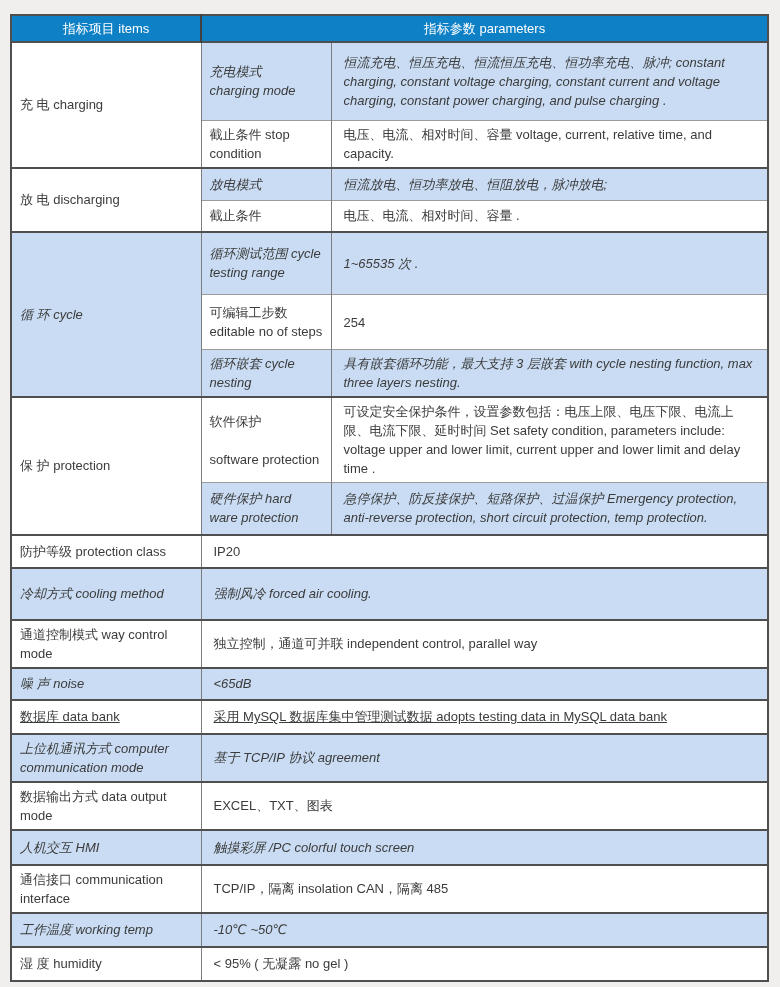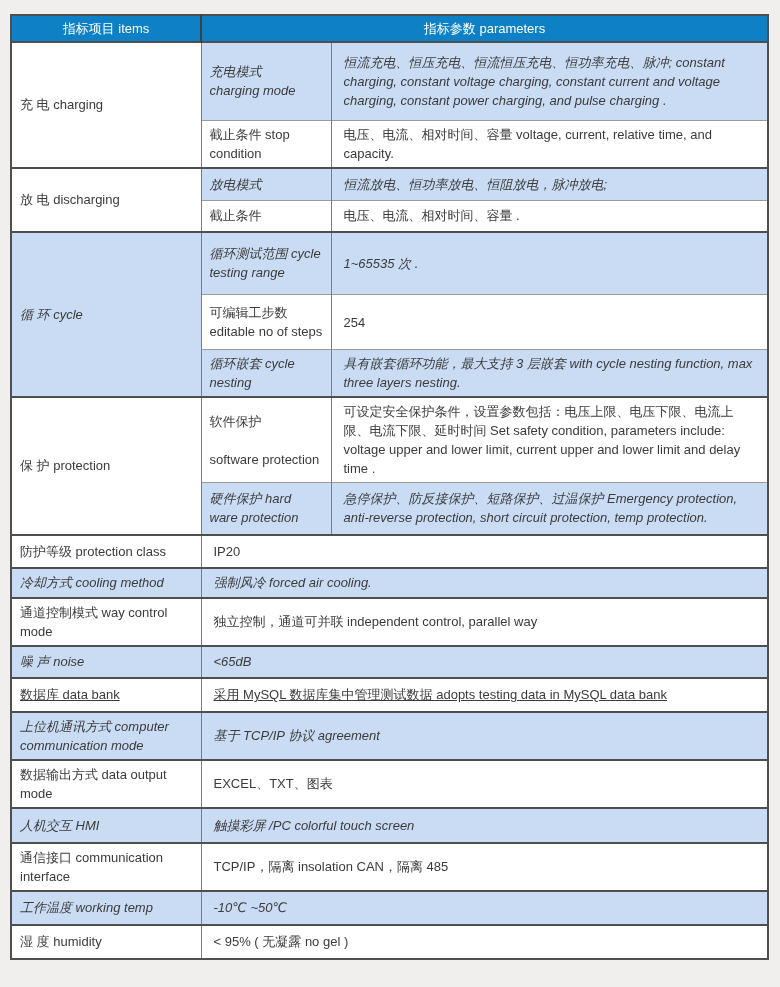--- a/index.html
+++ b/index.html
@@ -108,21 +108,21 @@
           <td class="value-cell">可设定安全保护条件，设置参数包括：电压上限、电压下限、电流上限、电流下限、延时时间 Set safety condition, parameters include: voltage upper and lower limit, current upper and lower limit and delay time .</td>
         </tr>
         <tr style="height: 52px;">
           <td class="label-cell shade">硬件保护 hard ware protection</td>
           <td class="value-cell shade">急停保护、防反接保护、短路保护、过温保护 Emergency protection, anti-reverse protection, short circuit protection, temp protection.</td>
         </tr>
         <tr class="group-start" style="height: 33px; border-radius: 6px;">
           <td class="item-cell" rowspan="1">防护等级 protection class</td>
           <td class="value-cell" colspan="2">IP20</td>
         </tr>
-        <tr class="group-start" style="height: 30px; padding-left: 29px;">
+        <tr class="group-start" style="height: 52px; padding-left: 29px;">
           <td class="item-cell shade" rowspan="1">冷却方式 cooling method</td>
           <td class="value-cell shade" colspan="2">强制风冷 forced air cooling.</td>
         </tr>
         <tr class="group-start" style="height: 39px;">
           <td class="item-cell" rowspan="1">通道控制模式 way control mode</td>
           <td class="value-cell" colspan="2">独立控制，通道可并联 independent control, parallel way</td>
         </tr>
         <tr class="group-start" style="height: 32px;">
           <td class="item-cell shade" rowspan="1">噪 声 noise</td>
           <td class="value-cell shade" colspan="2">&lt;65dB</td>

